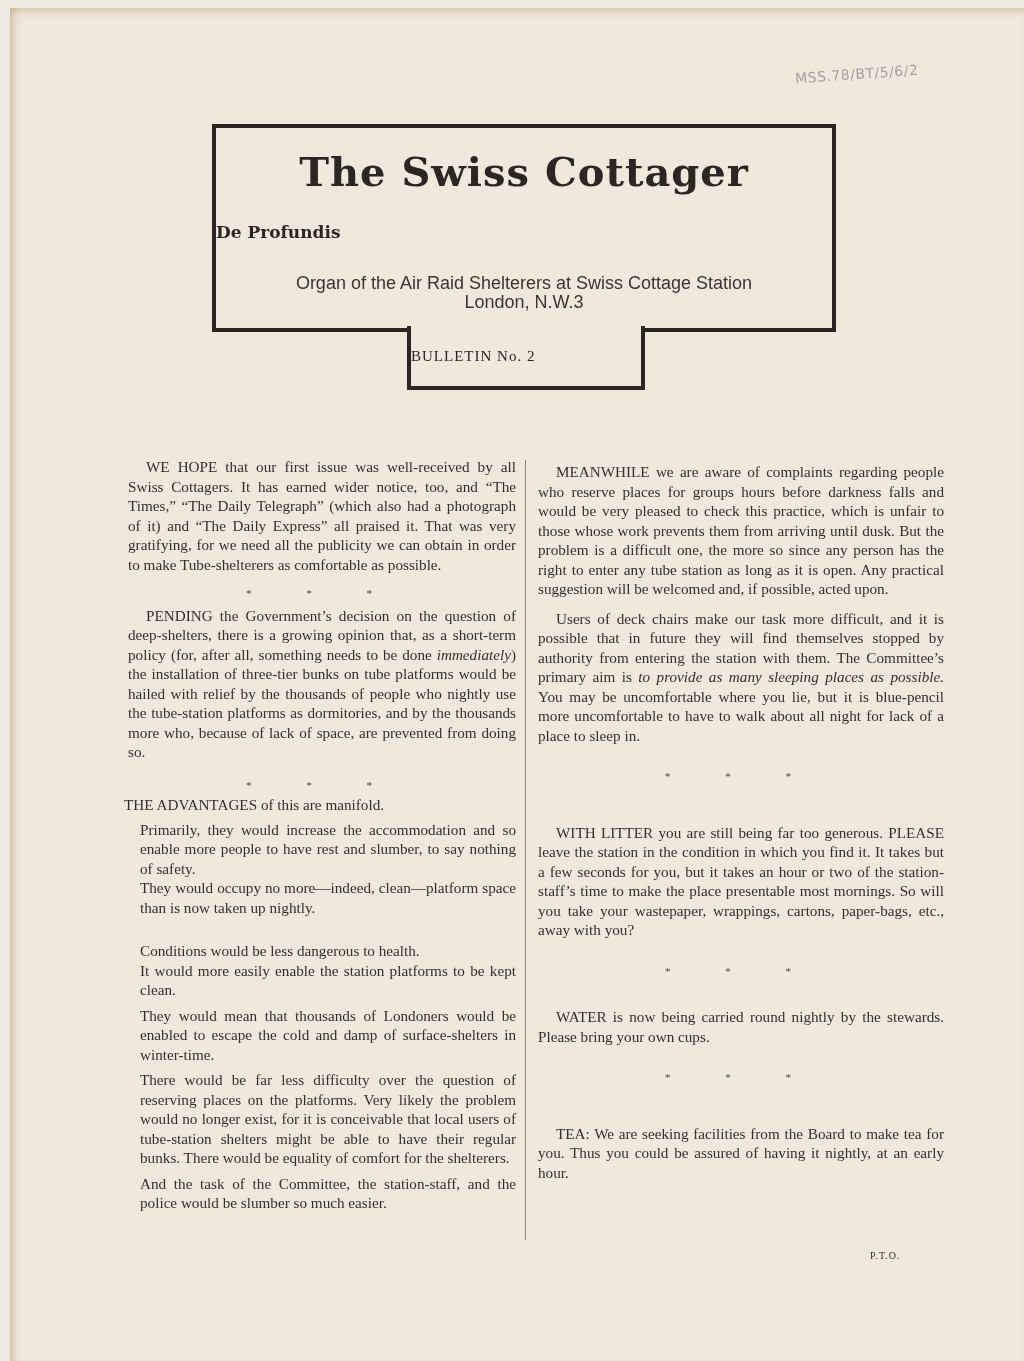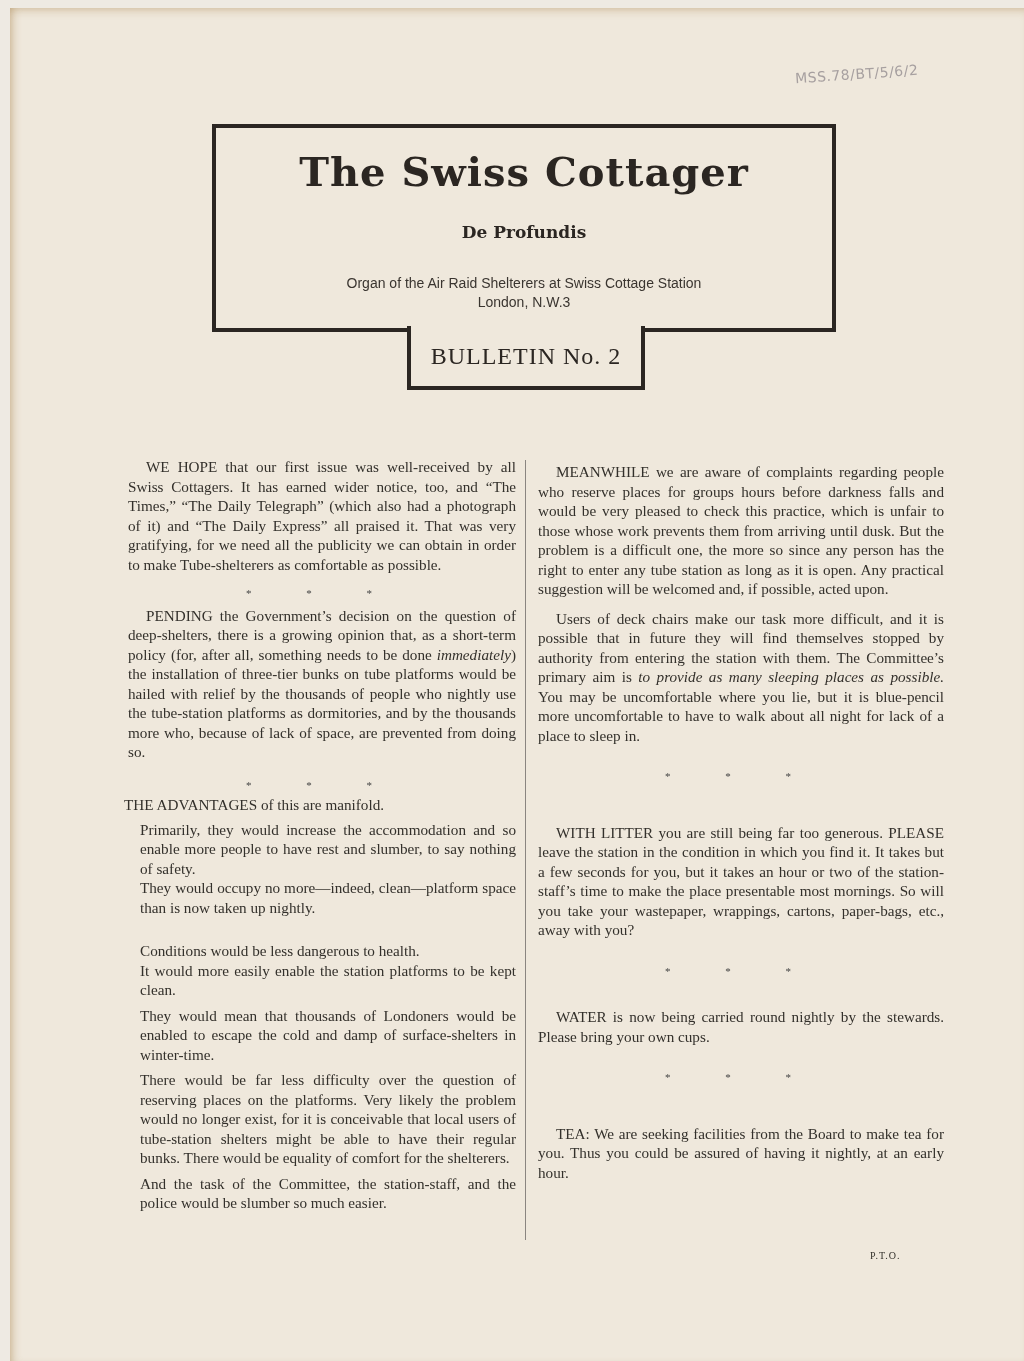--- a/index.html
+++ b/index.html
@@ -21,31 +21,31 @@
   .masthead {
     position: absolute; left: 202px; top: 116px; width: 624px; height: 208px;
     border: 4px solid #2b2622; box-sizing: border-box;
   }
   .title {
     position: absolute; left: 0; right: 0; top: 20px; text-align: center;
     font-family: "DejaVu Serif", serif; font-weight: bold; font-size: 40px; letter-spacing: 1px;
     color: #2b2622;
   }
   .subtitle {
-    position: absolute; left: 0; right: 0; top: 94px; text-align: center;
+    position: absolute; left: 0; right: 0; top: 94px; text-align: left;
     font-family: "DejaVu Serif", serif; font-weight: bold; font-size: 17px; color: #2b2622;
   }
   .organ {
     position: absolute; left: 0; right: 0; top: 146px; text-align: center;
-    font-family: "Liberation Sans", sans-serif; font-size: 14px; color: #3a3530; line-height: 19px;
+    font-family: "Liberation Sans", sans-serif; font-size: 18px; color: #3a3530; line-height: 19px;
   }
   .bulletin {
     position: absolute; left: 397px; top: 318px; width: 238px; height: 64px;
     border: 4px solid #2b2622; border-top: none; box-sizing: border-box; background: #efe8dc;
-    text-align: center; font-size: 24px; letter-spacing: 1px; line-height: 60px; color: #2b2622;
+    font-size: 15px; letter-spacing: 1px; line-height: 60px; color: #2b2622;
   }
   .bulletin-gap {
     position: absolute; left: 401px; top: 316px; width: 230px; height: 8px; background: #efe8dc;
   }
   .col {
     position: absolute; font-size: 15.2px; line-height: 19.5px; text-align: justify; color: #33302b;
   }
   .col p { margin: 0; }
   .left { left: 118px; top: 449px; width: 388px; }
   .right { left: 528px; top: 454px; width: 406px; }

